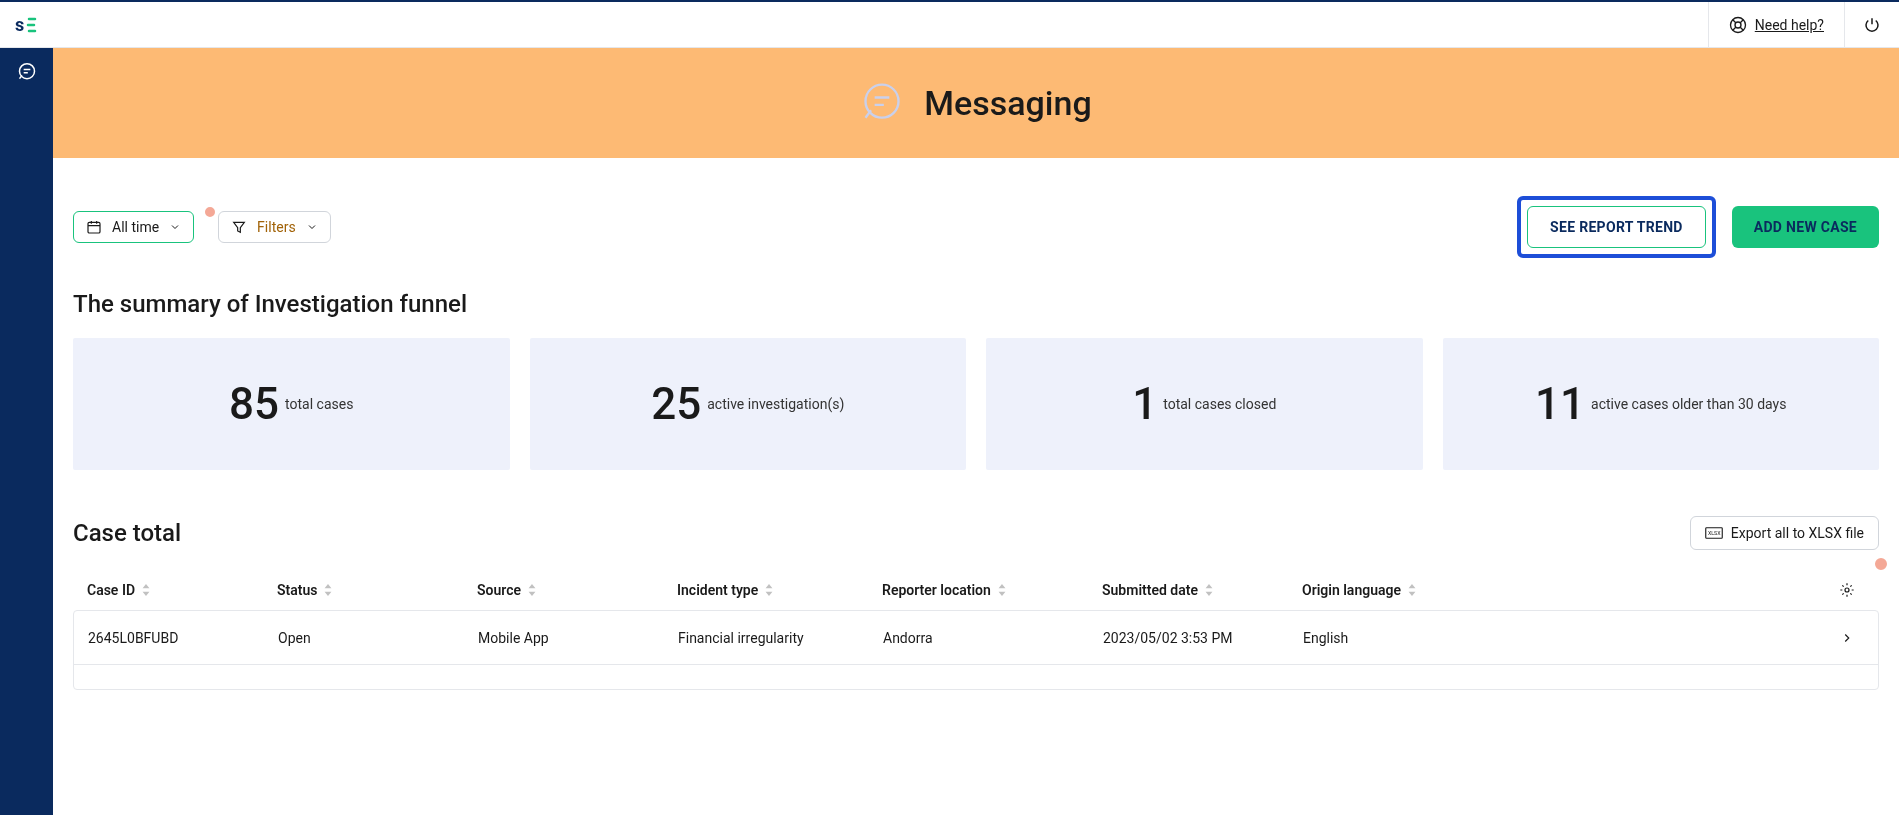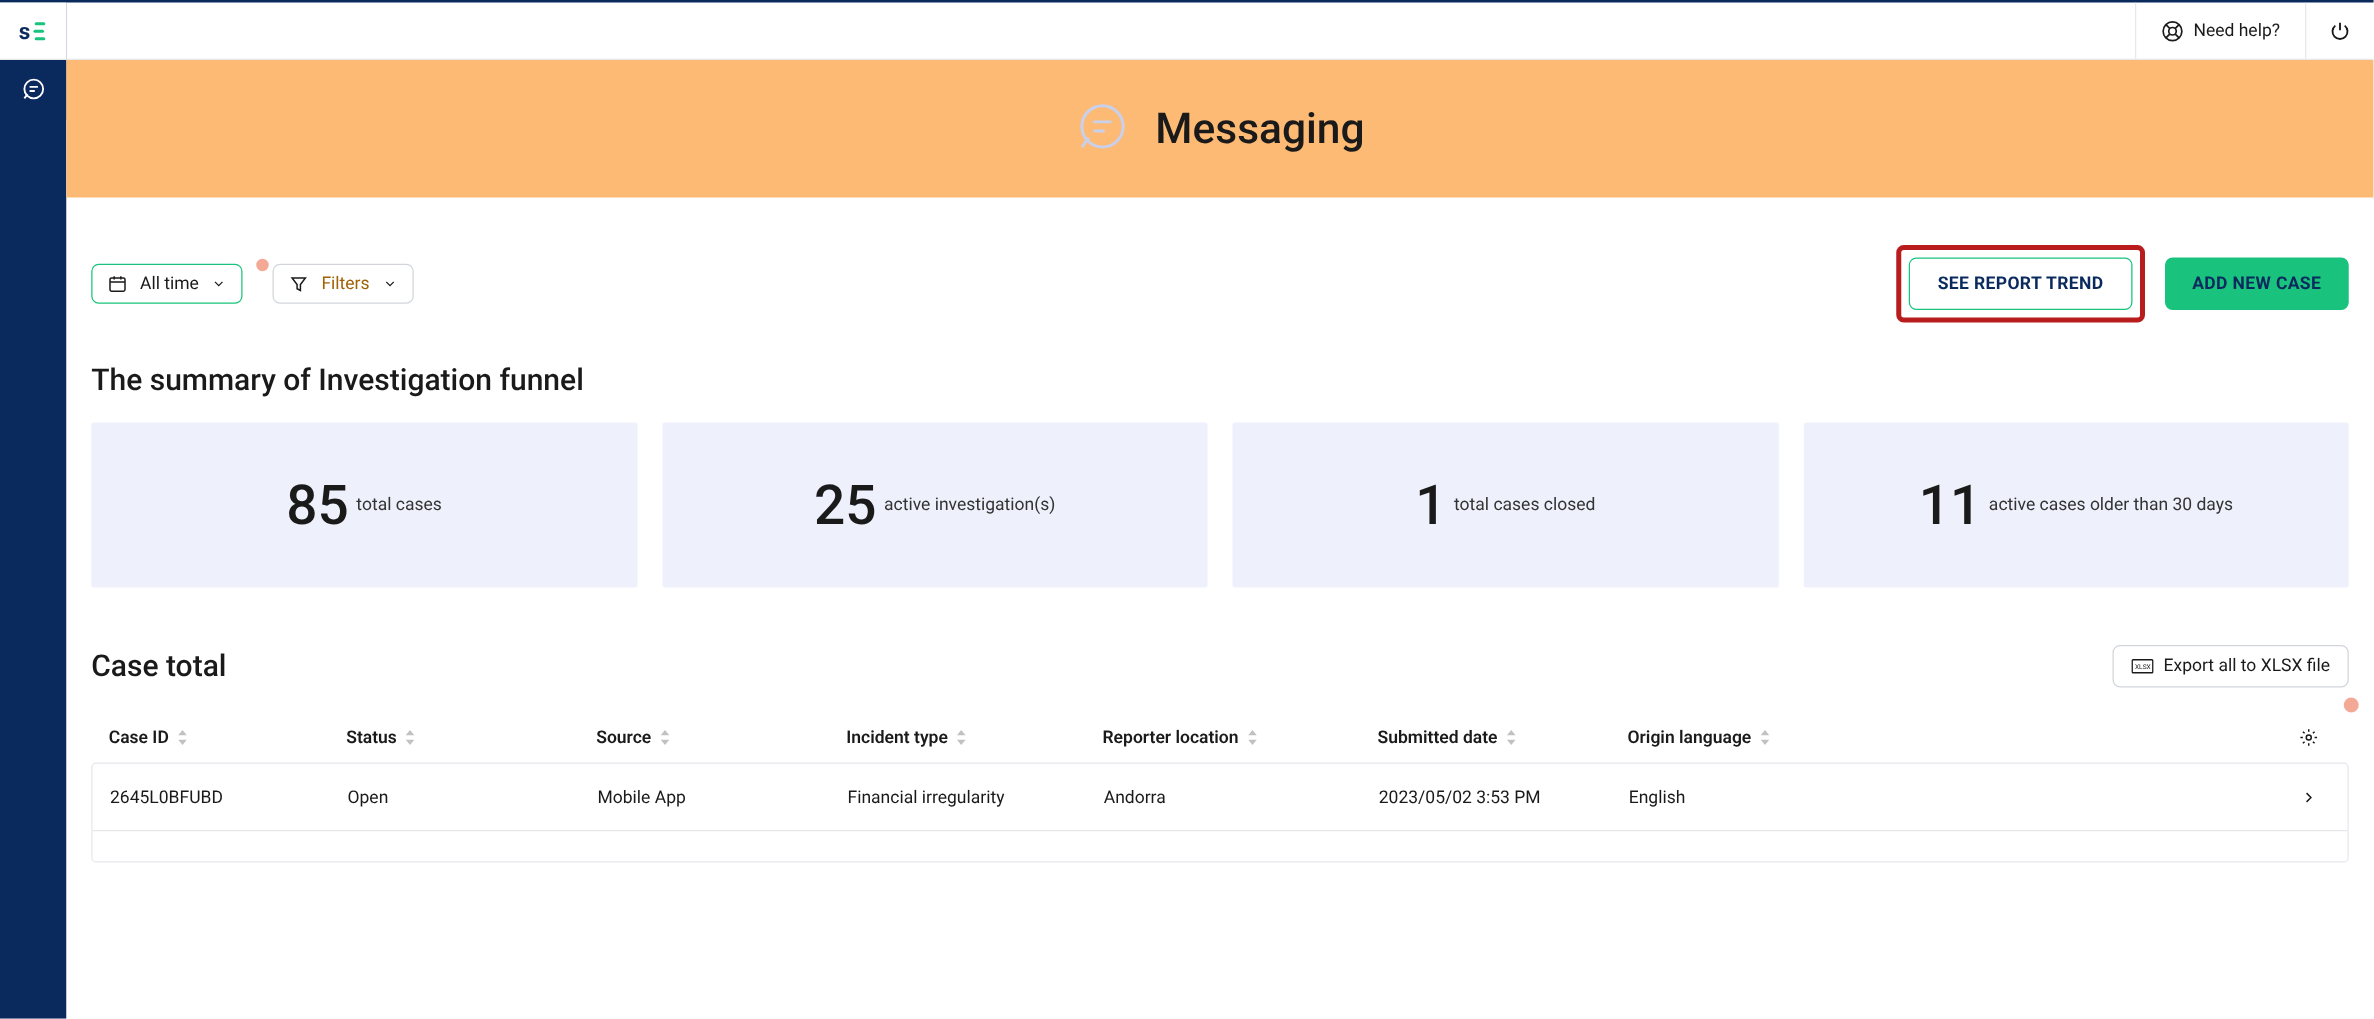--- a/index.html
+++ b/index.html
@@ -58,20 +58,21 @@
     display: flex;
     flex-direction: column;
     overflow: hidden;
   }
   .topbar {
     height: 46px;
     border-bottom: 1px solid #e5e7eb;
     display: flex;
     justify-content: flex-end;
     align-items: stretch;
+    text-decoration: underline;
   }
   .topbar-item {
     display: flex;
     align-items: center;
     gap: 8px;
     padding: 0 20px;
     border-left: 1px solid #e5e7eb;
     font-size: 14px;
     cursor: pointer;
   }
@@ -144,21 +145,21 @@
     border: 1px solid #19c37d;
     color: #0a2a5e;
     background: #fff;
   }
   .btn-solid-green {
     border: none;
     background: #19c37d;
     color: #0a2a5e;
   }
   .highlight-box {
-    border: 4px solid #b91c1c;
+    border: 4px solid #1d4ed8;
     border-radius: 6px;
     padding: 6px;
     display: inline-flex;
   }
   .orange-dot {
     position: absolute;
     width: 14px;
     height: 14px;
     border-radius: 50%;
     background: #f4a896;

